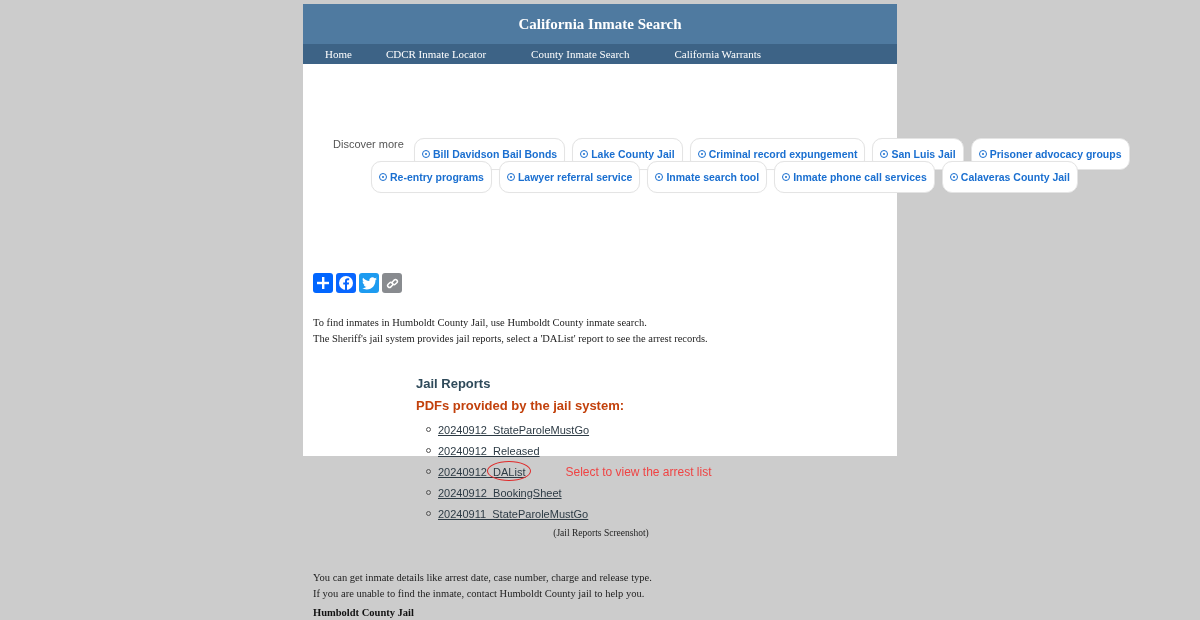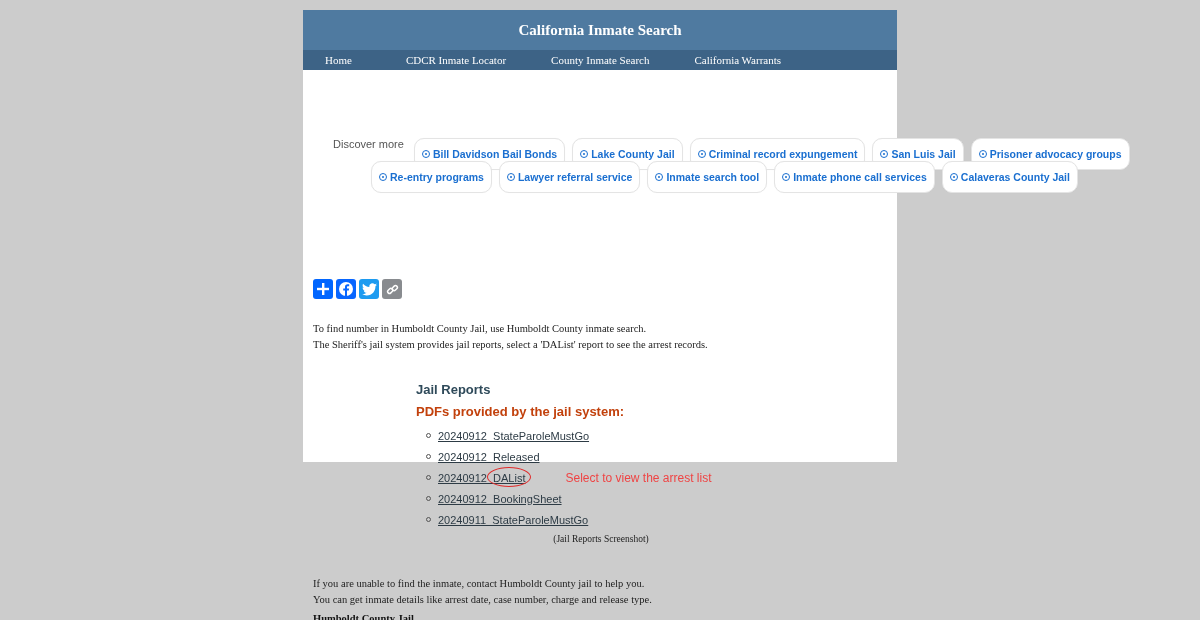--- a/index.html
+++ b/index.html
@@ -1,26 +1,26 @@
 <!DOCTYPE html>
 <html><head>
 <meta charset="utf-8">
 <style>
   * { box-sizing: border-box; margin: 0; padding: 0; }
   html, body { width: 1200px; height: 620px; overflow: hidden; }
   body { background: #cccccc; font-family: "Liberation Serif", serif; position: relative; }
 
-  .page { position: absolute; left: 303px; top: 10px; width: 594px; height: 452px; background: #ffffff; }
+  .page { position: absolute; left: 303px; top: 4px; width: 594px; height: 452px; background: #ffffff; }
 
   .header { height: 40px; background: #4f7aa0; display: flex; align-items: center; justify-content: center; }
   .header-title { color: #ffffff; font-family: "Liberation Serif", serif; font-weight: bold; font-size: 15px; }
 
   .nav { height: 20px; background: #3d6386; display: flex; align-items: center; padding-left: 22px; }
   .nav a { color: #ffffff; text-decoration: none; font-size: 11px; font-family: "Liberation Serif", serif; }
-  .nav a.n0 { margin-right: 54px; }
+  .nav a.n0 { margin-right: 34px; }
   .nav a.n1 { margin-right: 45px; }
   .nav a.n2 { margin-right: 45px; }
 
   .discover { position: absolute; left: 0; top: 138px; width: 1200px; font-family: "Liberation Sans", sans-serif; }
   .discover-row { position: absolute; display: flex; align-items: flex-start; white-space: nowrap; }
   .discover-row.r1 { left: 333px; top: 0; }
   .discover-row.r2 { left: 371px; top: 23px; }
   .discover-label { color: #555; font-size: 11px; margin-right: 10px; }
   .chip { display: inline-flex; align-items: center; height: 19px; padding: 15px 7px; border: 1px solid #e4e4e4; border-radius: 10px; background: #fff; color: #1a6fd0; font-size: 10.5px; font-weight: bold; margin-right: 7px; box-shadow: 0 0 1px rgba(0,0,0,0.05); }
   .chip-icon { display: inline-block; width: 8px; height: 8px; border: 1px solid #1a6fd0; border-radius: 50%; margin-right: 3px; position: relative; }
@@ -85,21 +85,21 @@
           </svg>
       </div>
       <div class="share-btn cp">
         <svg width="13" height="13" viewBox="0 0 14 14">
             <rect x="1.5" y="6.5" width="6" height="4" rx="2" transform="rotate(-45 4.5 8.5)" fill="none" stroke="#fff" stroke-width="1.6"></rect>
             <rect x="6.5" y="3.5" width="6" height="4" rx="2" transform="rotate(-45 9.5 5.5)" fill="none" stroke="#fff" stroke-width="1.6"></rect>
           </svg>
       </div>
     </div>
     <div class="intro">
-      <div>To find number in Humboldt County Jail, use Humboldt County inmate search.</div>
+      <div>To find inmates in Humboldt County Jail, use Humboldt County inmate search.</div>
       <div>The Sheriff's jail system provides jail reports, select a 'DAList' report to see the arrest records.</div>
     </div>
 
     <div class="figure">
       <div class="fig-h1">Jail Reports</div>
       <div class="fig-h2">PDFs provided by the jail system:</div>
       <ul class="fig-list">
         <li>
             <span class="bullet"></span>
             <a href="#">20240912_StateParoleMustGo</a>
@@ -120,22 +120,22 @@
         <li>
             <span class="bullet"></span>
             <a href="#">20240911_StateParoleMustGo</a>
           </li>
       </ul>
       <div class="caption">(Jail Reports Screenshot)</div>
     </div>
   </div>
 
   <div class="outro">
+    <div>You can get inmate details like arrest date, case number, charge and release type.</div>
     <div>If you are unable to find the inmate, contact Humboldt County jail to help you.</div>
-    <div>You can get inmate details like arrest date, case number, charge and release type.</div>
   </div>
   <div class="subhead">Humboldt County Jail</div>
 </div>
 
 <div class="discover">
   <div class="discover-row r1">
     <span class="discover-label">Discover more</span>
     <span class="chip">
         <span class="chip-icon"></span>
         <span>Bill Davidson Bail Bonds</span>

